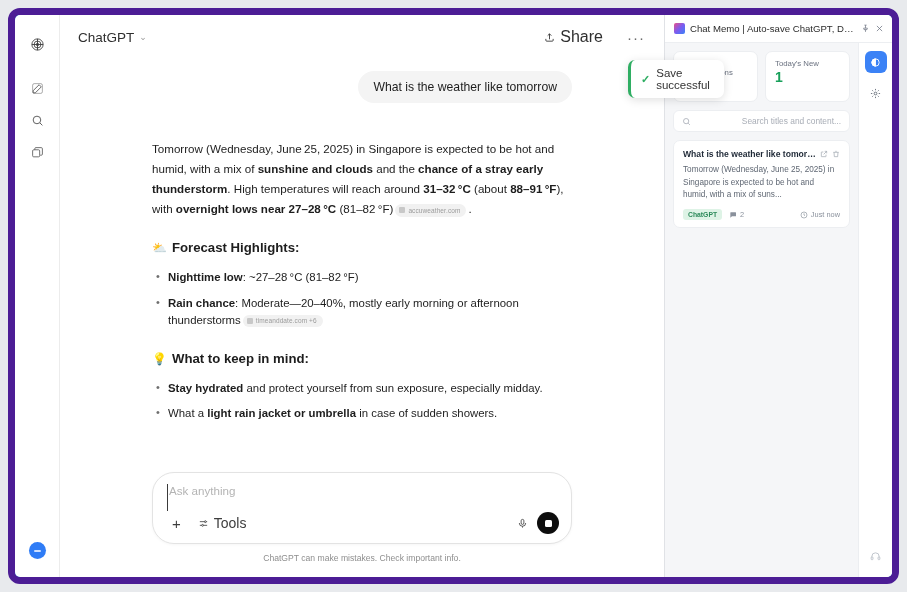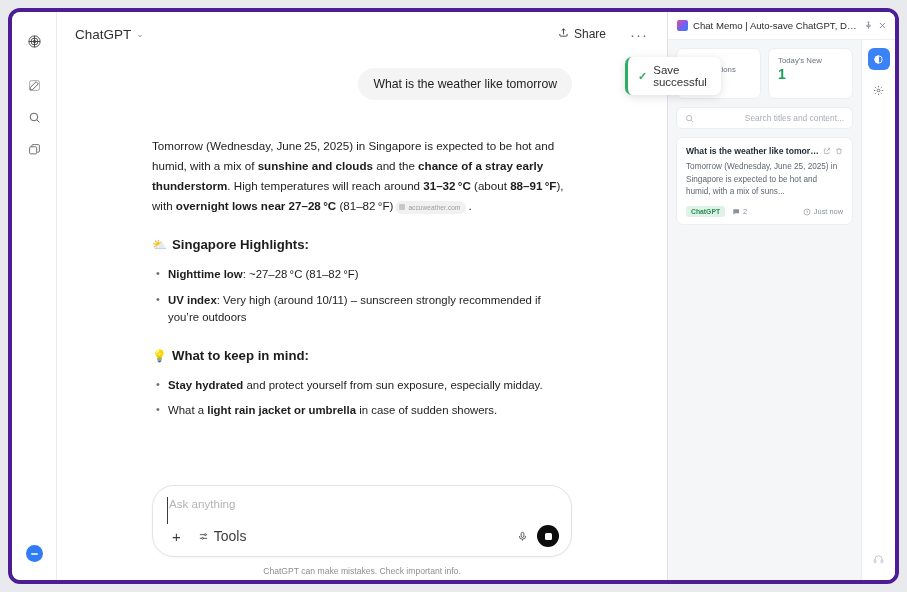--- a/index.html
+++ b/index.html
@@ -7,21 +7,21 @@
     width: 907px; height: 592px;
     background: #e8eaed;
     font-family: "Liberation Sans", sans-serif;
     overflow: hidden;
   }
   .window {
     position: absolute; left: 8px; top: 8px;
     width: 891px; height: 576px;
     background: #0ea5e9;
     border-radius: 12px;
-    border: 4px solid #4c1d95;
+    border: 7px solid #4c1d95;
     overflow: hidden;
     display: flex;
   }
 
   
   .rail {
     width: 45px; height: 100%;
     background: #ffffff;
     border-right: 1px solid #ececec;
     display: flex; flex-direction: column; align-items: center;
@@ -59,22 +59,22 @@
     padding: 0 14px 0 12px;
   }
   .brand {
     display: flex; align-items: center; gap: 5px;
     font-size: 13.5px; color: #2f2f2f; font-weight: 400;
     cursor: pointer; padding: 3px 6px; border-radius: 6px;
   }
   .chev { font-size: 9px; color: #9a9a9a; }
   .topbar-right { margin-left: auto; display: flex; align-items: center; gap: 10px; }
   .share-btn {
-    display: flex; gap: 5px;
-    font-size: 12px; color: #2f2f2f;
+    display: flex; align-items: center; gap: 5px;
+    font-size: 16px; color: #2f2f2f;
     padding: 5px 9px; border-radius: 14px; cursor: pointer;
   }
   .dots { color: #6b6b6b; font-size: 15px; padding: 0 5px; cursor: pointer; letter-spacing:1px;}
 
   
   .toast {
     position: absolute; left: 568px; top: 45px;
     background: #fff; border-radius: 7px;
     box-shadow: 0 2px 10px rgba(0,0,0,.13);
     border-left: 3px solid #2fae63;
@@ -117,21 +117,21 @@
   .cite {
     display: inline-flex; align-items: center; gap: 3px;
     background: #f1f1f1; border-radius: 9px;
     padding: 1px 6px 1px 4px; margin: 0 2px;
     font-size: 6.5px; color: #9b9b9b;
     vertical-align: middle; letter-spacing:.1px;
   }
   .cite .fav { width:6px;height:6px;border-radius:1px;background:#c8c8c8;display:inline-block;}
 
   
-  .composer-wrap { padding: 0 0 2px 0; }
+  .composer-wrap { padding: 0 0 12px 0; }
   .composer {
     width: 420px; margin: 0 auto;
     border: 1px solid #e3e3e3; border-radius: 22px;
     background: #fff; padding: 11px 12px 8px 14px;
     box-shadow: 0 1px 3px rgba(0,0,0,.04);
   }
   .composer-input {
     font-size: 11.6px; color: #b4b4b4; padding-bottom: 14px;
     border-left: 1px solid #3a3a3a; padding-left: 1px; width: fit-content;
   }
@@ -299,25 +299,28 @@
         <div class="assistant">
           <p>
             <span id="intro-parts"><span>Tomorrow (Wednesday, June 25, 2025) in Singapore is expected to be hot and humid, with a mix of </span><b>sunshine and clouds</b><span> and the </span><b>chance of a stray early thunderstorm</b><span>. High temperatures will reach around </span><b>31–32 °C</b><span> (about </span><b>88–91 °F</b><span>), with </span><b>overnight lows near 27–28 °C</b><span> (81–82 °F)</span></span><span class="cite">
                 <i class="fav"></i>
                 <span>accuweather.com</span>
               </span><span>.</span>
           </p>
 
           <div class="sec-head">
             <span class="emj">⛅</span>
-            <span>Singapore Highlights:</span>
+            <span>Forecast Highlights:</span>
           </div>
           <ul class="bullets" id="s1-list">
               <li><b>Nighttime low</b><span>: ~27–28 °C (81–82 °F)</span></li>
-              <li><b>UV index</b><span>: Very high (around 10/11) – sunscreen strongly recommended if you’re outdoors</span></li>
+              <li><b>Rain chance</b><span>: Moderate—20–40%, mostly early morning or afternoon thunderstorms</span><span class="cite">
+                  <i class="fav"></i>
+                  <span>timeanddate.com +6</span>
+                </span></li>
             </ul>
 
           <div class="sec-head">
             <span class="emj">💡</span>
             <span>What to keep in mind:</span>
           </div>
           <ul class="bullets" id="s2-list">
               <li><b>Stay hydrated</b><span> and protect yourself from sun exposure, especially midday.</span></li>
               <li><span>What a </span><b>light rain jacket or umbrella</b><span> in case of sudden showers.</span></li>
             </ul>

